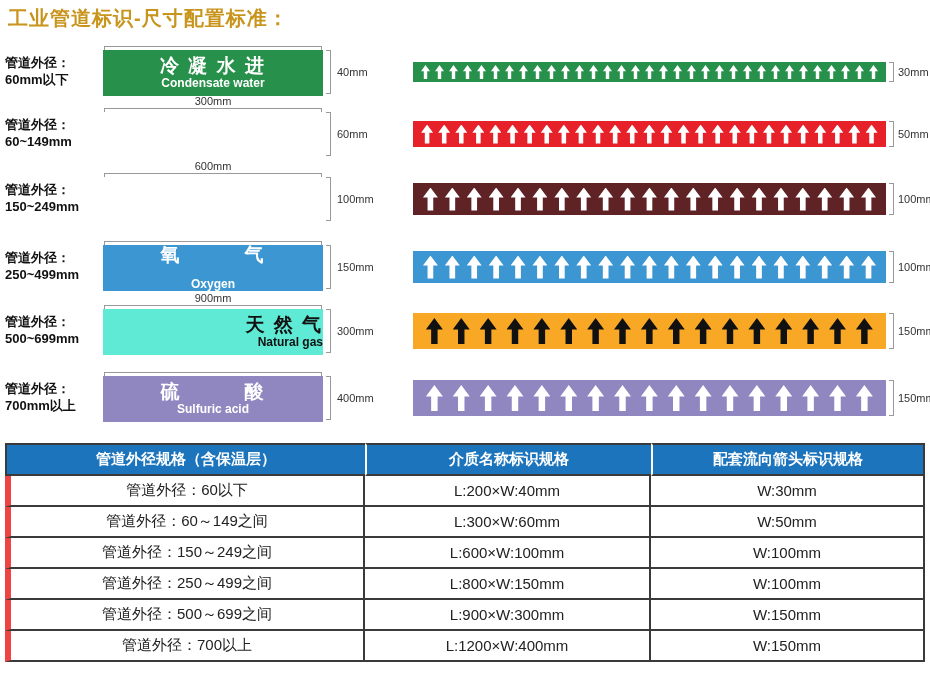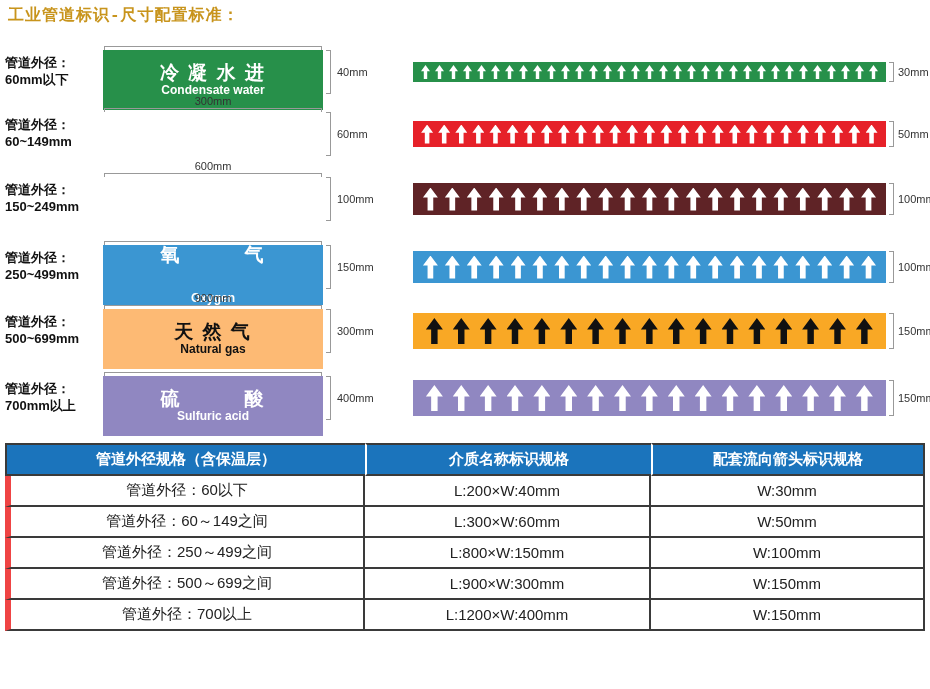--- a/index.html
+++ b/index.html
@@ -4,41 +4,40 @@
 <style>
   :root{ --header-bg:#1b74bc; --title-color:#c8941c; }
   *{ box-sizing:border-box; margin:0; padding:0; }
   html,body{ width:930px; height:689px; }
   body{
     position:relative; background:#ffffff; overflow:hidden;
     font-family:"Liberation Sans","DejaVu Sans",sans-serif;
   }
   .title{
     position:absolute; left:8px; top:5px;
-    font-size:16px; font-weight:700; letter-spacing:1px;
+    font-size:20px; font-weight:700; letter-spacing:1px;
     color:var(--title-color);
-    font-family:Liberation Mono, monospace;
   }
   #diagram{ position:absolute; left:0; top:0; width:930px; height:440px; }
   .drow{ position:absolute; left:0; width:930px; height:66px; }
   .pipe-label{
     position:absolute; left:5px; top:22px;
     font-size:13px; font-weight:700; color:#111; line-height:1.3;
     white-space:nowrap;
   }
   .wdim{
     position:absolute; left:103px; top:0; width:220px; height:13px;
     text-align:center; font-size:11px; color:#333; line-height:13px;
   }
   .wbracket{
     position:absolute; left:104px; top:13px; width:218px; height:4px;
     border-top:1px solid #999; border-left:1px solid #999; border-right:1px solid #999;
   }
   .labelbox{
-    position:absolute; left:103px; top:17px; width:220px; height:60px;
+    position:absolute; left:103px; top:17px; width:220px; height:46px;
     display:flex; flex-direction:column; align-items:center; justify-content:center;
   }
   .cn{ font-size:19px; font-weight:700; letter-spacing:2px; line-height:1.05; white-space:pre; }
   .en{ font-size:12px; font-weight:700; margin-top:1px; white-space:pre; }
   .hbracket{
     position:absolute; left:326px; top:17px; width:5px; height:44px;
     border-top:1px solid #999; border-bottom:1px solid #999; border-right:1px solid #999;
   }
   .hdim{
     position:absolute; left:337px; top:17px; height:44px;
@@ -250,21 +249,21 @@
     <div class="abracket" style="height: 32px; top: 23px;"></div>
     <div class="adim" style="height: 32px; top: 23px;">100mm</div>
   </div>
     <div class="drow" style="top: 292px;">
     <div class="pipe-label">
       <div>管道外径：</div>
       <div>500~699mm</div>
     </div>
     <div class="wdim">900mm</div>
     <div class="wbracket"></div>
-    <div class="labelbox" style="background: #fdba74; color: rgb(17, 17, 17);">
+    <div class="labelbox" style="background: #5eead4; color: rgb(17, 17, 17); align-items: flex-end;">
       <div class="cn">天 然 气</div>
       <div class="en">Natural gas</div>
     </div>
     <div class="hbracket"></div>
     <div class="hdim">300mm</div>
     <div class="band" style="background: rgb(249, 168, 37); height: 36px; top: 21px;">
         <span class="arrow" style="width: 17px; height: 26px; background: rgb(17, 17, 17);"></span>
         <span class="arrow" style="width: 17px; height: 26px; background: rgb(17, 17, 17);"></span>
         <span class="arrow" style="width: 17px; height: 26px; background: rgb(17, 17, 17);"></span>
         <span class="arrow" style="width: 17px; height: 26px; background: rgb(17, 17, 17);"></span>
@@ -339,20 +338,25 @@
     <td>管道外径：60以下</td>
     <td>L:200×W:40mm</td>
     <td>W:30mm</td>
   </tr>
       <tr>
     <td>管道外径：60～149之间</td>
     <td>L:300×W:60mm</td>
     <td>W:50mm</td>
   </tr>
       <tr>
+    <td>管道外径：150～249之间</td>
+    <td>L:600×W:100mm</td>
+    <td>W:100mm</td>
+  </tr>
+      <tr>
     <td>管道外径：250～499之间</td>
     <td>L:800×W:150mm</td>
     <td>W:100mm</td>
   </tr>
       <tr>
     <td>管道外径：500～699之间</td>
     <td>L:900×W:300mm</td>
     <td>W:150mm</td>
   </tr>
       <tr>

